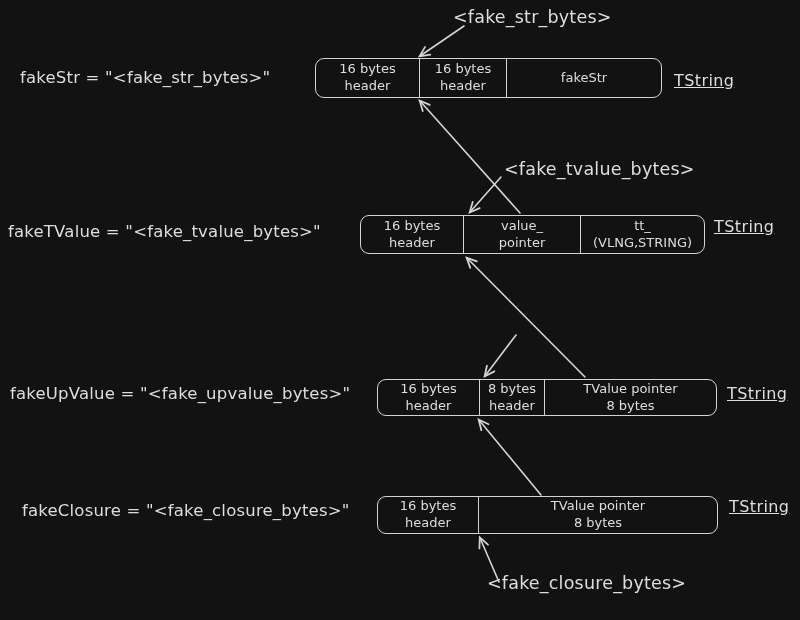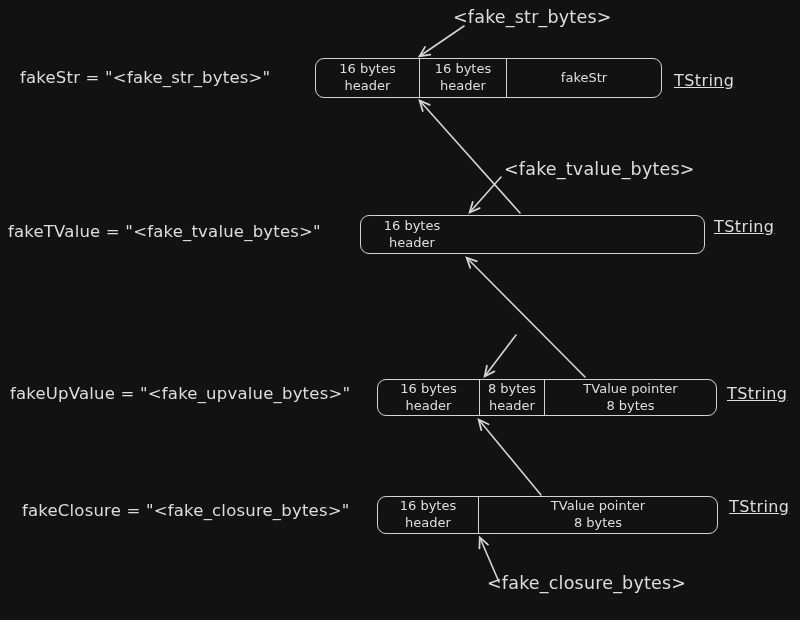--- a/index.html
+++ b/index.html
@@ -117,20 +117,28 @@
     </div>
   </div>
   <div class="tstr" style="left:674px;top:71px">TString</div>
 
   <div class="assign" style="left:8px;top:222px">fakeTValue = "&lt;fake_tvalue_bytes&gt;"</div>
   <div class="box" style="left:360px;top:215px;width:345px;height:39px">
     <div class="cell" style="width:102px">
       <span>16 bytes</span>
       <span>header</span>
     </div>
+    <div class="cell" style="width:117px">
+      <span>value_</span>
+      <span>pointer</span>
+    </div>
+    <div class="cell grow">
+      <span>tt_</span>
+      <span>(VLNG,STRING)</span>
+    </div>
   </div>
   <div class="tstr" style="left:714px;top:217px">TString</div>
 
   <div class="assign" style="left:10px;top:384px">fakeUpValue = "&lt;fake_upvalue_bytes&gt;"</div>
   <div class="box" style="left:377px;top:379px;width:340px;height:37px">
     <div class="cell" style="width:101px">
       <span>16 bytes</span>
       <span>header</span>
     </div>
     <div class="cell" style="width:65px">

